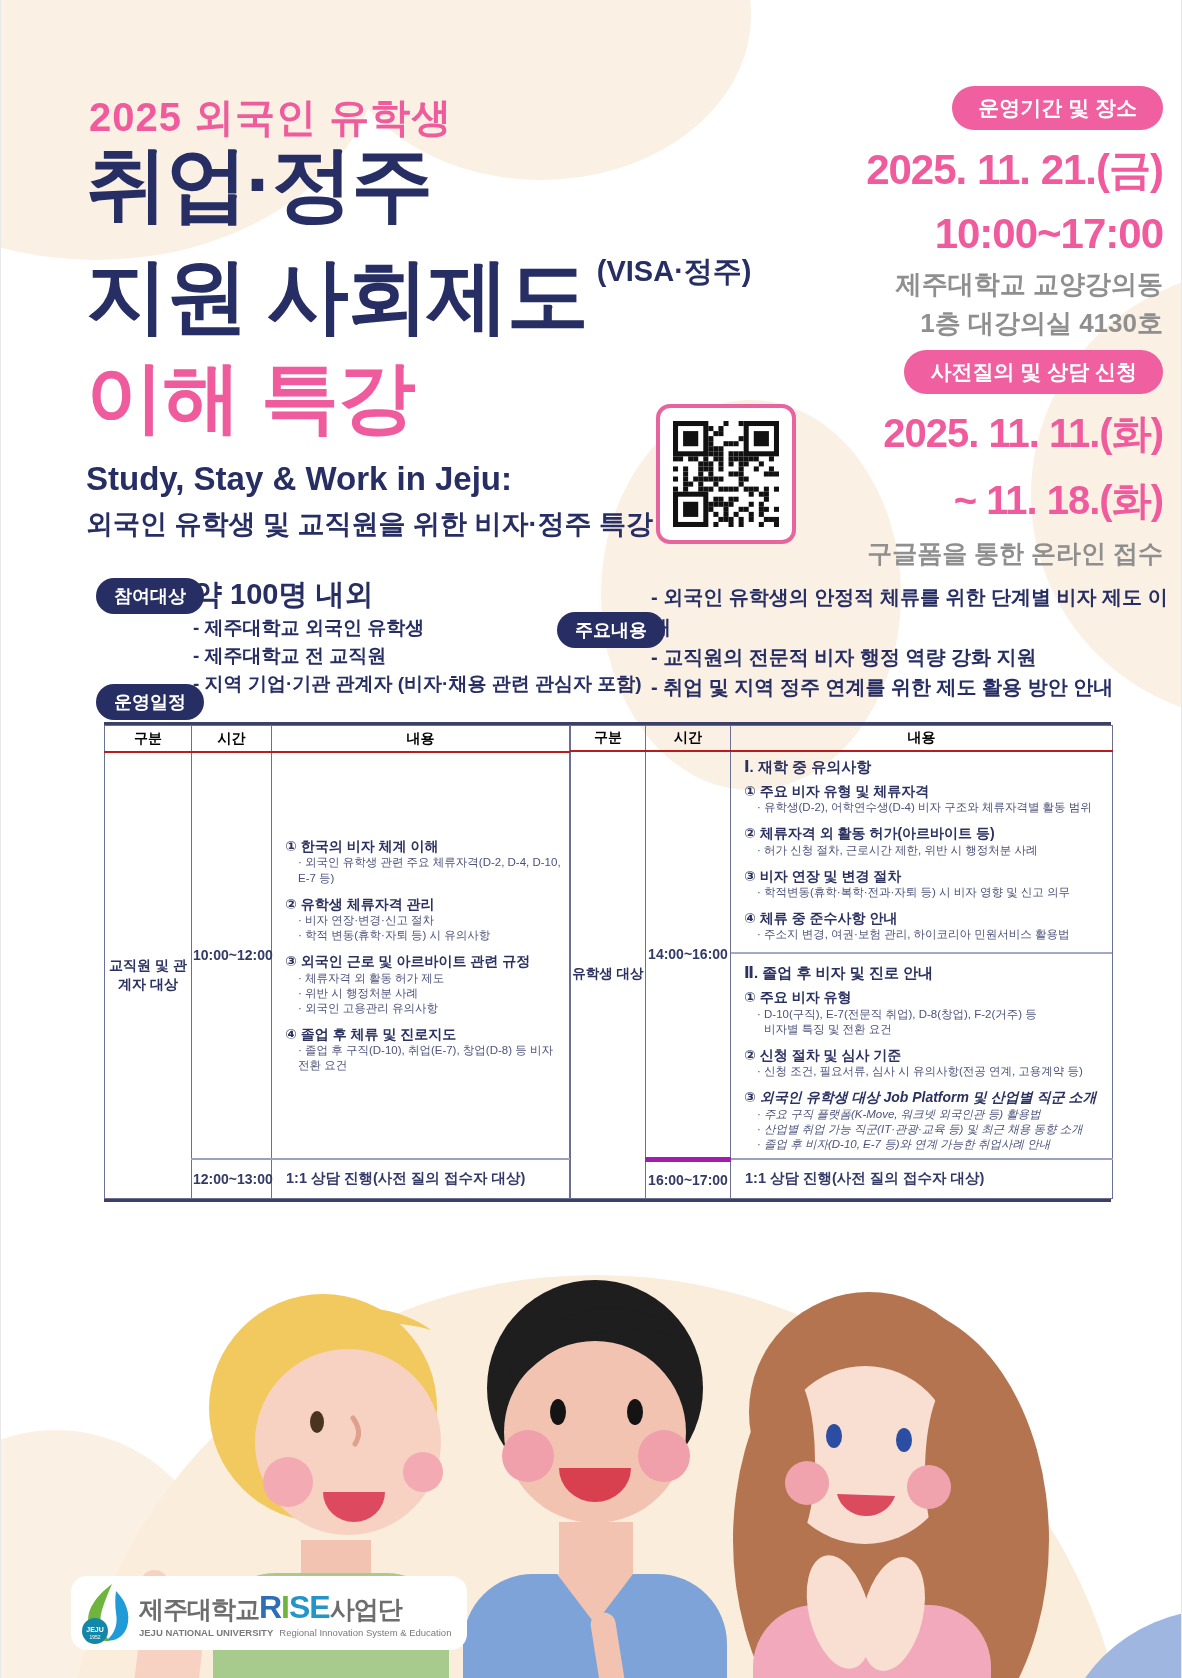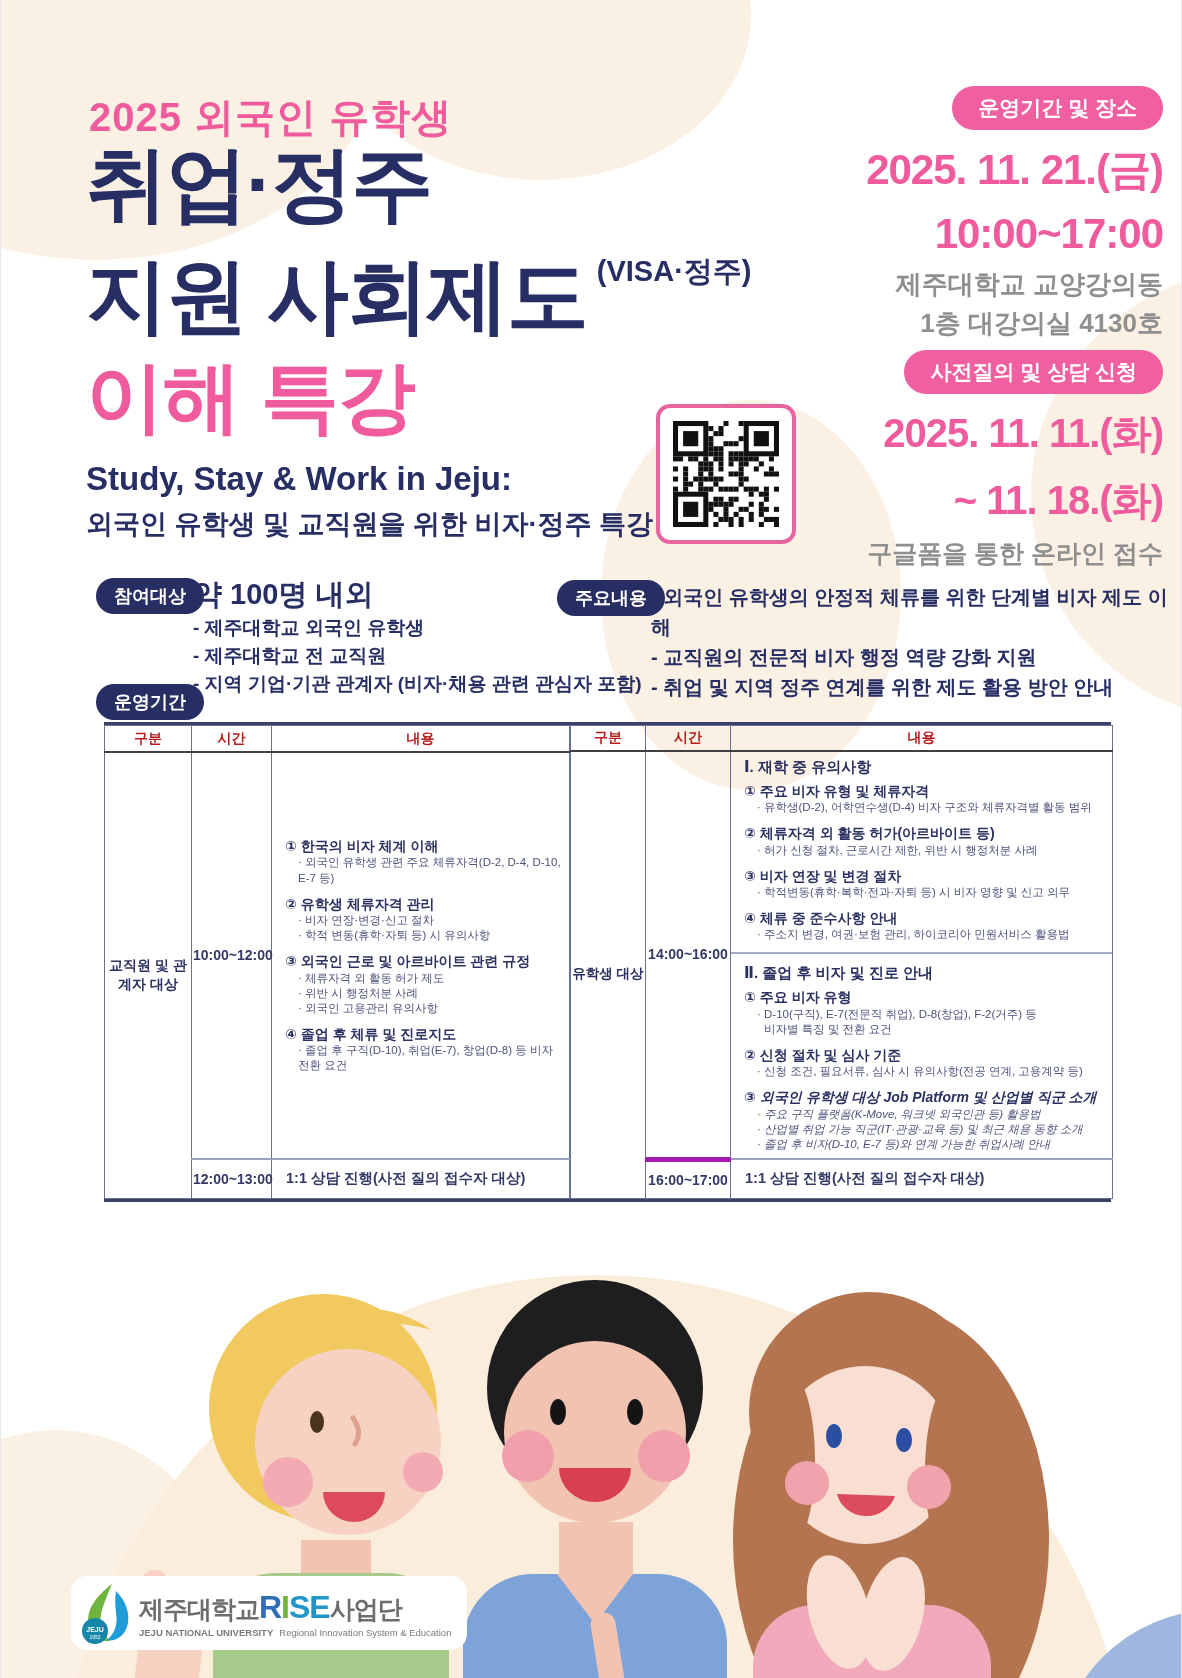--- a/index.html
+++ b/index.html
@@ -35,30 +35,30 @@
   .qr{position:absolute;left:655px;top:404px;width:132px;height:132px;background:#fff;
       border:4px solid #e8649f;border-radius:14px;display:flex;align-items:center;justify-content:center;}
   .qr svg{width:106px;height:106px;}
 
   
   .pill-navy{display:inline-block;background:#272e63;color:#fff;font-size:18px;font-weight:800;
              padding:6px 18px;border-radius:40px;}
   .aud-badge{position:absolute;left:95px;top:578px;}
   .aud-head{position:absolute;left:192px;top:575px;font-size:29px;font-weight:800;color:#272e63;}
   .aud-items{position:absolute;left:192px;top:614px;font-size:19px;font-weight:700;color:#272e63;line-height:28px;}
-  .top-badge{position:absolute;left:556px;top:580px;}
+  .top-badge{position:absolute;left:556px;top:612px;}
   .top-items{position:absolute;left:650px;top:582px;font-size:20px;font-weight:800;color:#272e63;line-height:30px;}
   .sch-badge{position:absolute;left:95px;top:684px;}
 
   
   .sched-wrap{position:absolute;left:103px;top:722px;width:1007px;display:flex;
               border-top:3px solid #3a4068;border-bottom:3px solid #3a4068;}
   table.sched{border-collapse:collapse;table-layout:fixed;}
   .sched th,.sched td{border:1px solid #6a7094;vertical-align:middle;}
-  .sched th{height:22px;font-size:14px;font-weight:600;color:#b91c1c;border-bottom:2px solid #404040;}
+  .sched th{height:22px;font-size:14px;font-weight:600;color:#000000;border-bottom:2px solid #b91c1c;}
   .cell-group{text-align:center;font-size:14px;font-weight:700;color:#2b3160;line-height:1.4;}
   .cell-time{text-align:center;font-size:14px;font-weight:600;color:#333a66;white-space:nowrap;}
   .cell-content{height:372px;padding:6px 8px 6px 13px;}
   .sec{margin-bottom:9px;}
   .sec-title{font-size:14px;font-weight:700;color:#2b3160;line-height:1.3;}
   .sec-sub{font-size:11.5px;font-weight:400;color:#4c527a;line-height:1.32;padding-left:13px;}
   .sec-sub.cont{padding-left:20px;}
   .blk-head{font-size:15px;font-weight:800;color:#2b3160;margin-bottom:5px;}
   .blk2{border-top:2px solid #a3a9c6;margin:10px -8px 0 -13px;padding:10px 8px 0 13px;}
   .cell-consult{height:34px;}
@@ -273,21 +273,21 @@
     <div>- 지역 기업·기관 관계자 (비자·채용 관련 관심자 포함)</div>
   </div>
 
   <span class="pill-navy top-badge">주요내용</span>
   <div class="top-items">
     <div>- 외국인 유학생의 안정적 체류를 위한 단계별 비자 제도 이해</div>
     <div>- 교직원의 전문적 비자 행정 역량 강화 지원</div>
     <div>- 취업 및 지역 정주 연계를 위한 제도 활용 방안 안내</div>
   </div>
 
-  <span class="pill-navy sch-badge">운영기간</span>
+  <span class="pill-navy sch-badge">운영일정</span>
 
   <div class="sched-wrap">
 
     <table class="sched" style="width:465px;">
       <colgroup>
           <col style="width:87px;">
           <col style="width:80px;">
           <col style="width:298px;">
         </colgroup>
       <tbody>

